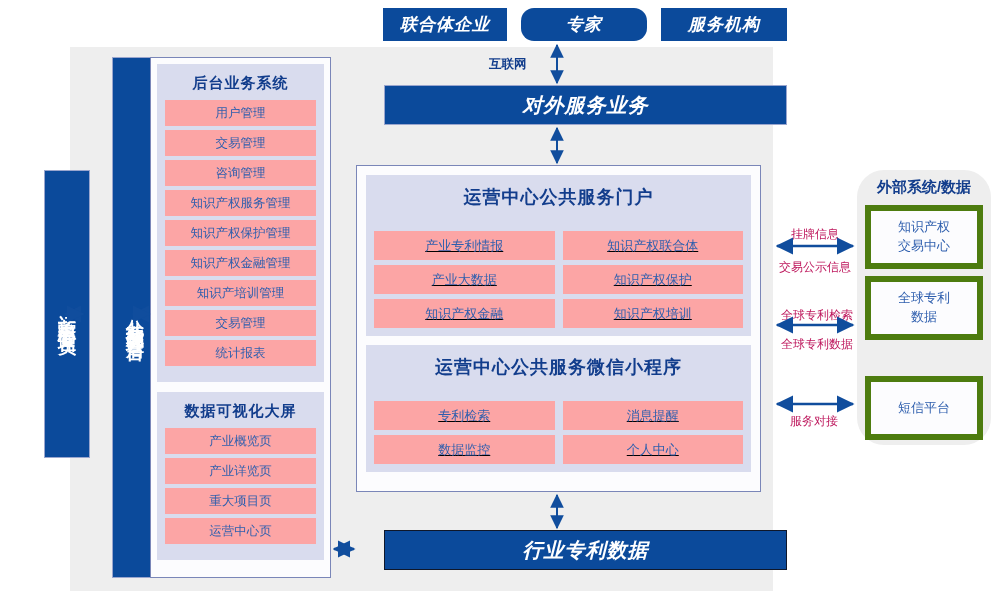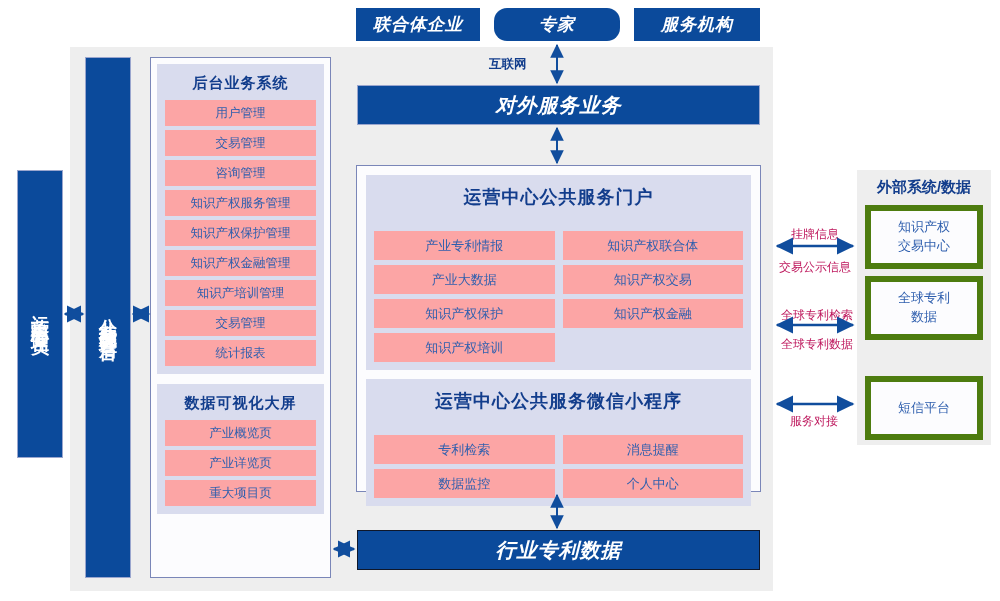--- a/index.html
+++ b/index.html
@@ -21,20 +21,21 @@
     color: #ffffff;
     font-weight: bold;
     font-style: italic;
     display: flex;
     align-items: center;
     justify-content: center;
     text-align: center;
     box-sizing: border-box;
     position: absolute;
     letter-spacing: 1px;
+    margin-left: 27px;
   }
 
   
   .actor {
     height: 33px;
     font-size: 17px;
     top: 8px;
   }
   #actor-0 { left: 356px; width: 124px; }
   #actor-1 { left: 494px; width: 126px; border-radius: 13px; }
@@ -107,21 +108,21 @@
     background: #fca5a5;
     color: #2f5fae;
     font-size: 12.5px;
     text-align: center;
     height: 26px;
     line-height: 26px;
     margin-bottom: 4px;
     white-space: nowrap;
     overflow: hidden;
   }
-  .item:last-child { margin-bottom: 0; }
+  .item:last-child { margin-bottom: 8px; }
 
   #backoffice-group { margin-bottom: 10px; }
 
   
   #external-service-bar {
     left: 357px;
     top: 85px;
     width: 403px;
     height: 40px;
     font-size: 20px;
@@ -149,20 +150,21 @@
     border: 1px solid #7a86b8;
     box-sizing: border-box;
     padding: 9px;
   }
   #portal-group { margin-bottom: 9px; }
 
   .grid2 {
     display: grid;
     grid-template-columns: 1fr 1fr;
     gap: 5px 8px;
+    text-decoration: underline;
   }
   .grid2 .item {
     margin-bottom: 0;
     height: 29px;
     line-height: 29px;
     font-size: 13px;
   }
   .big-title {
     font-size: 18px;
     padding-bottom: 22px;
@@ -181,20 +183,21 @@
   
   #external-panel {
     position: absolute;
     left: 857px;
     top: 170px;
     width: 134px;
     height: 275px;
     background: #eeeeee;
     box-sizing: border-box;
     padding: 6px 8px;
+    border-radius: 27px;
   }
   #external-title {
     font-size: 15px;
     font-weight: bold;
     color: #123d8c;
     text-align: center;
     padding: 2px 0 8px 0;
   }
   .ext-box {
     background: #fcfcfe;
@@ -253,36 +256,36 @@
     <div class="item">知识产培训管理</div>
     <div class="item">交易管理</div>
     <div class="item">统计报表</div>
   </div>
 
   <div class="group" id="dashboard-group">
     <div class="group-title">数据可视化大屏</div>
     <div class="item">产业概览页</div>
     <div class="item">产业详览页</div>
     <div class="item">重大项目页</div>
+    <div class="item">运营中心页</div>
   </div>
 
 </div>
 
 <div class="blue-box" id="external-service-bar">对外服务业务</div>
 <div id="internet-label">互联网</div>
 
 <div id="center-panel">
 
   <div class="group" id="portal-group">
     <div class="group-title big-title">运营中心公共服务门户</div>
     <div class="grid2">
       <div class="item">产业专利情报</div>
       <div class="item">知识产权联合体</div>
       <div class="item">产业大数据</div>
-      <div class="item">知识产权交易</div>
       <div class="item">知识产权保护</div>
       <div class="item">知识产权金融</div>
       <div class="item">知识产权培训</div>
     </div>
   </div>
 
   <div class="group" id="miniprogram-group">
     <div class="group-title big-title">运营中心公共服务微信小程序</div>
     <div class="grid2">
       <div class="item">专利检索</div>

